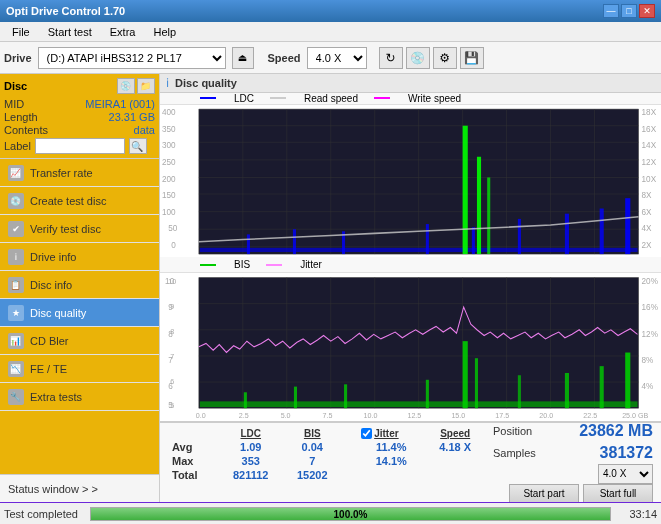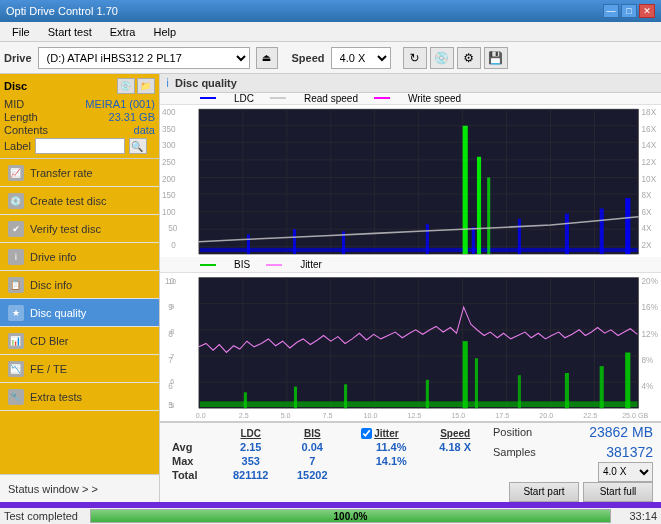--- a/index.html
+++ b/index.html
@@ -8,21 +8,21 @@
     
     .title-bar {
       background: linear-gradient(to bottom, #4a90d9, #2c6fad);
       height: 22px;
       display: flex;
       align-items: center;
       justify-content: space-between;
       padding: 0 6px;
       color: white;
     }
-    .title-bar-title { font-size: 11px; font-weight: normal; }
+    .title-bar-title { font-size: 11px; font-weight: bold; }
     .title-bar-buttons { display: flex; gap: 2px; }
     .title-bar-btn {
       width: 16px; height: 14px;
       background: #5aa0e8;
       border: 1px solid #3070b0;
       color: white;
       font-size: 9px;
       display: flex; align-items: center; justify-content: center;
       cursor: pointer;
     }
@@ -50,21 +50,21 @@
       height: 32px;
       display: flex;
       align-items: center;
       padding: 0 4px;
       border-bottom: 1px solid #ccc;
       gap: 6px;
     }
     .drive-label { font-size: 11px; font-weight: bold; color: #333; }
     .drive-select {
       height: 22px;
-      width: 212px;
+      width: 188px;
       font-size: 11px;
       border: 1px solid #aaa;
       background: white;
       padding: 0 4px;
     }
     .drive-eject-btn, .speed-btn {
       height: 22px;
       width: 22px;
       background: #e8e8e8;
       border: 1px solid #aaa;
@@ -239,36 +239,36 @@
     .stats-col-header { font-weight: bold; color: #333; text-decoration: underline; font-size: 10px; }
 
     .stats-right {
       display: flex;
       flex-direction: column;
       justify-content: center;
       width: 160px;
     }
     .stats-right-row { display: flex; justify-content: space-between; align-items: center; gap: 4px; margin-bottom: 2px; }
     .stats-right-label { font-size: 11px; color: #333; }
-    .stats-right-value { color: #2060c0; font-size: 14px; font-weight: normal; }
+    .stats-right-value { color: #2060c0; font-size: 16px; font-weight: bold; }
     .start-btn {
       height: 20px;
       width: 70px;
       background: linear-gradient(to bottom, #e8e8e8, #d0d0d0);
       border: 1px solid #aaa;
       font-size: 10px;
       cursor: pointer;
       display: flex; align-items: center; justify-content: center;
     }
 
     
     .bottom-bar {
       height: 22px;
       background: #f0f0f0;
-      border-top: 6px solid #6d28d9;
+      border-top: 1px solid #6d28d9;
       display: flex;
       align-items: center;
       padding: 0 4px;
       gap: 6px;
     }
     .status-text { font-size: 11px; color: #333; min-width: 80px; }
     .progress-bar-container {
       flex: 1;
       height: 14px;
       background: #0ea5e9;
@@ -619,21 +619,21 @@
             <td>
               <div class="jitter-check">
                 <input type="checkbox" checked="" style="width: 11px; height: 11px;">
                 <span class="stats-col-header">Jitter</span>
               </div>
             </td>
             <td class="stats-col-header">Speed</td>
           </tr>
           <tr>
             <td class="label">Avg</td>
-            <td class="value-blue">2.15</td>
+            <td class="value-blue">1.09</td>
             <td class="value-blue">0.04</td>
             <td></td>
             <td class="value-blue">11.4%</td>
             <td class="value-blue">4.18 X</td>
           </tr>
           <tr>
             <td class="label">Max</td>
             <td class="value-blue">353</td>
             <td class="value-blue">7</td>
             <td></td>

